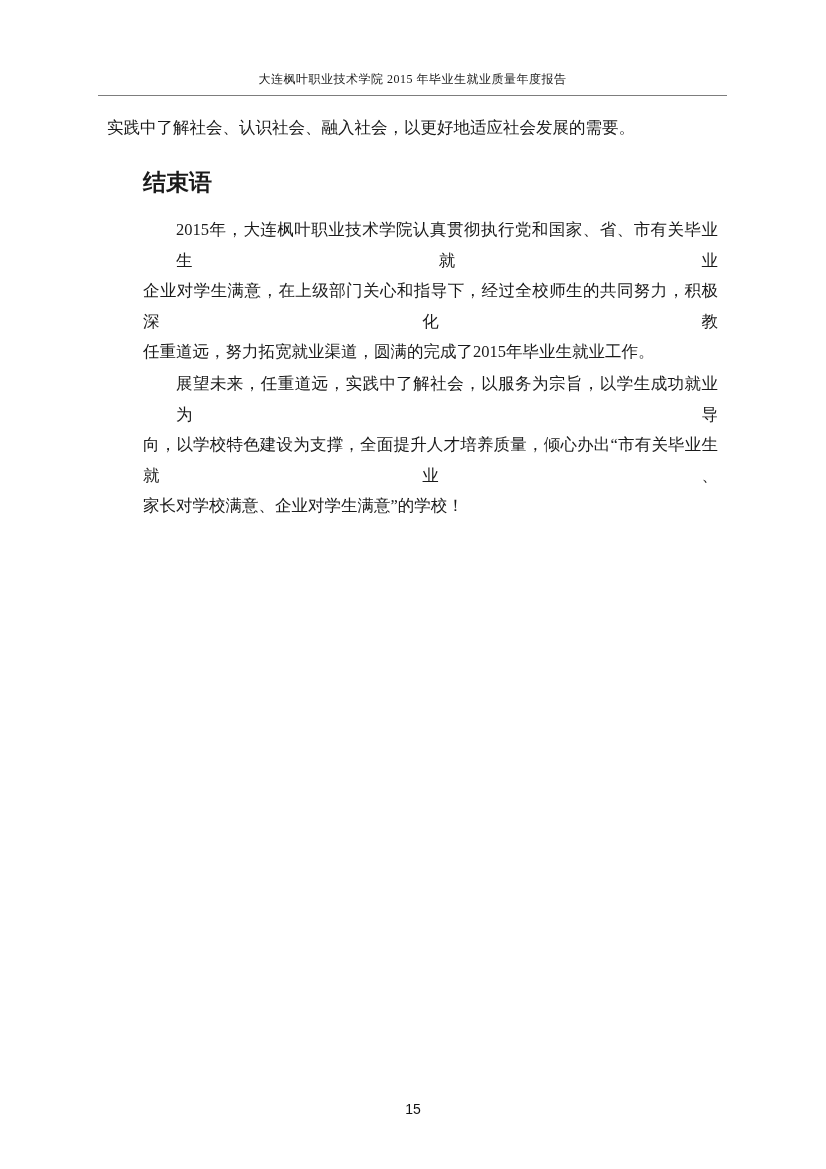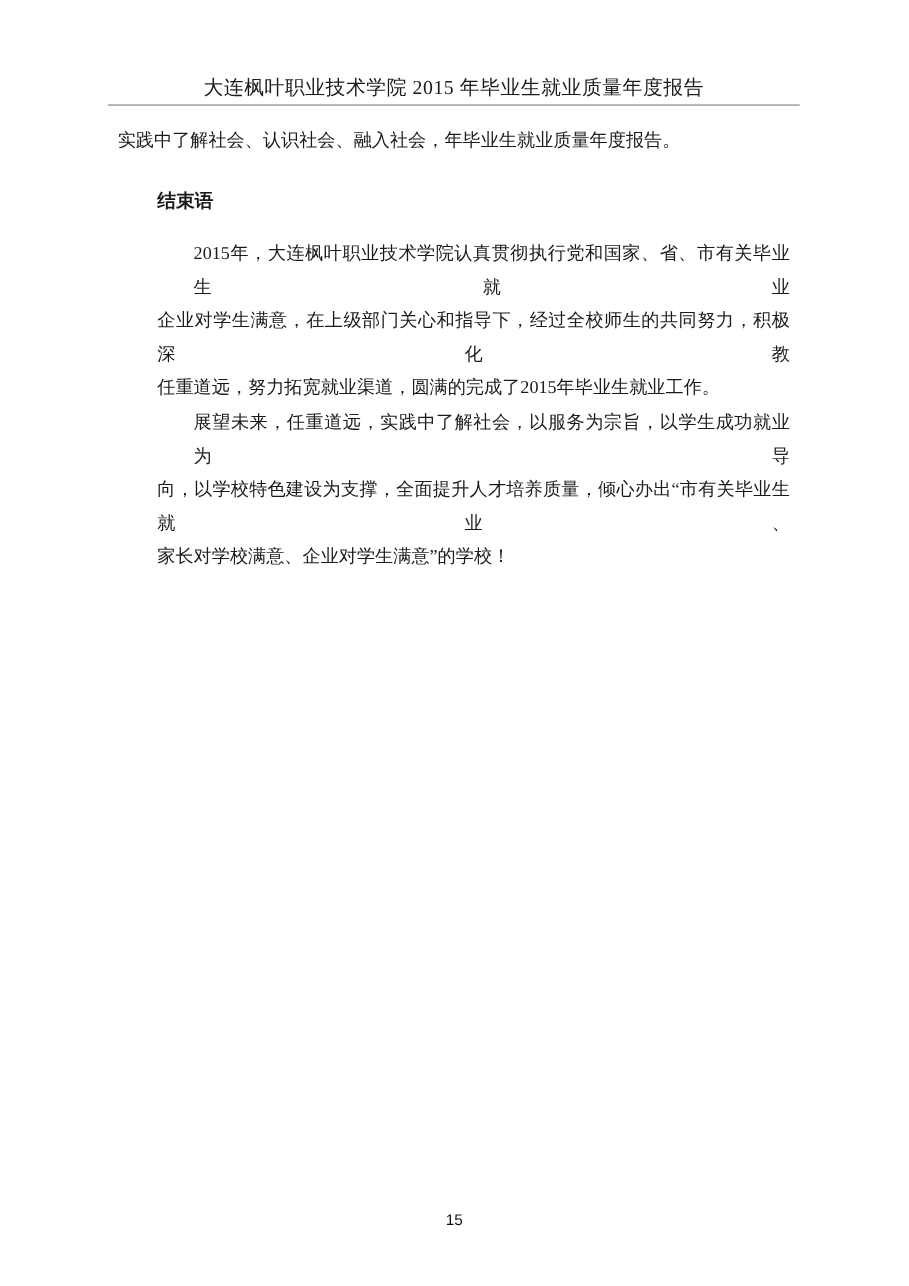--- a/index.html
+++ b/index.html
@@ -17,39 +17,39 @@
     color: var(--text);
     font-family: "Liberation Serif", "DejaVu Serif", serif;
     overflow: hidden;
   }
   .header {
     position: absolute;
     left: 98px;
     top: 68px;
     width: 629px;
     text-align: center;
-    font-size: 18px;
+    font-size: 12px;
     line-height: 22px;
     padding-bottom: 5px;
     border-bottom: 1px solid var(--rule);
     letter-spacing: 0.5px;
   }
   .content {
     position: absolute;
     left: 107px;
     top: 113px;
     width: 611px;
     font-size: 16.5px;
     line-height: 30.5px;
   }
   .intro {
     text-align: justify;
   }
   .heading {
-    font-size: 17px;
+    font-size: 23px;
     line-height: 31px;
     font-weight: bold;
     margin: 23px 0 17.5px 36px;
   }
   .para { margin-top: 1.5px; }
   .pline {
     text-align: justify;
     text-align-last: justify;
     margin-left: 36px;
   }
@@ -71,21 +71,21 @@
 <body>
 
 <div class="page">
 
   <div class="header">
     <span>大连枫叶职业技术学院 2015 年毕业生就业质量年度报告</span>
   </div>
 
   <div class="content">
 
-    <div class="intro">实践中了解社会、认识社会、融入社会，年毕业生就业质量年度报告。</div>
+    <div class="intro">实践中了解社会、认识社会、融入社会，以更好地适应社会发展的需要。</div>
 
     <div class="heading">结束语</div>
 
     <div class="para">
       <div class="pline first">2015年，大连枫叶职业技术学院认真贯彻执行党和国家、省、市有关毕业生就业</div>
       <div class="pline">企业对学生满意，在上级部门关心和指导下，经过全校师生的共同努力，积极深化教</div>
       <div class="pline last">任重道远，努力拓宽就业渠道，圆满的完成了2015年毕业生就业工作。</div>
     </div>
 
     <div class="para">

